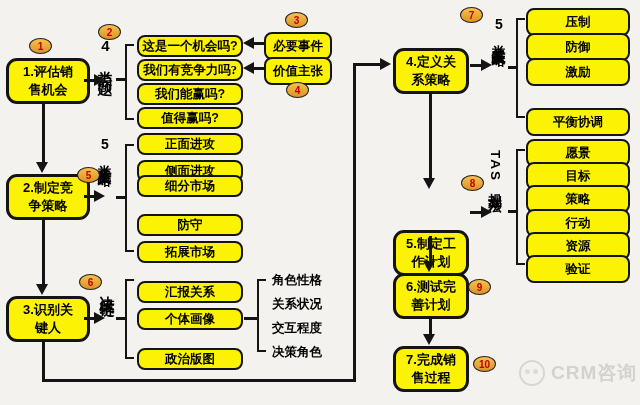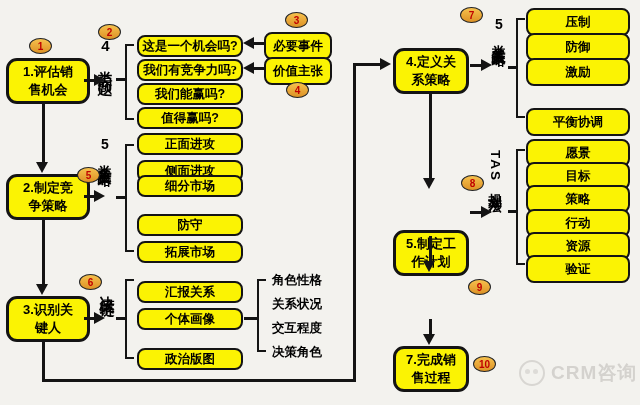--- a/index.html
+++ b/index.html
@@ -65,20 +65,24 @@
     <span>键人</span>
   </div>
 
   <div class="box main right" style="left:393px;top:48px;">
     <span>4.定义关</span>
     <span>系策略</span>
   </div>
   <div class="box main right" style="left:393px;top:190px;margin-top:40px;">
     <span>5.制定工</span>
     <span>作计划</span>
+  </div>
+  <div class="box main right" style="left:393px;top:273px;">
+    <span>6.测试完</span>
+    <span>善计划</span>
   </div>
   <div class="box main right" style="left:393px;top:346px;">
     <span>7.完成销</span>
     <span>售过程</span>
   </div>
 
   <div class="badge" style="left:29px;top:38px;">1</div>
   <div class="badge" style="left:98px;top:24px;">2</div>
   <div class="badge" style="left:285px;top:12px;">3</div>
   <div class="badge" style="left:286px;top:82px;">4</div>

